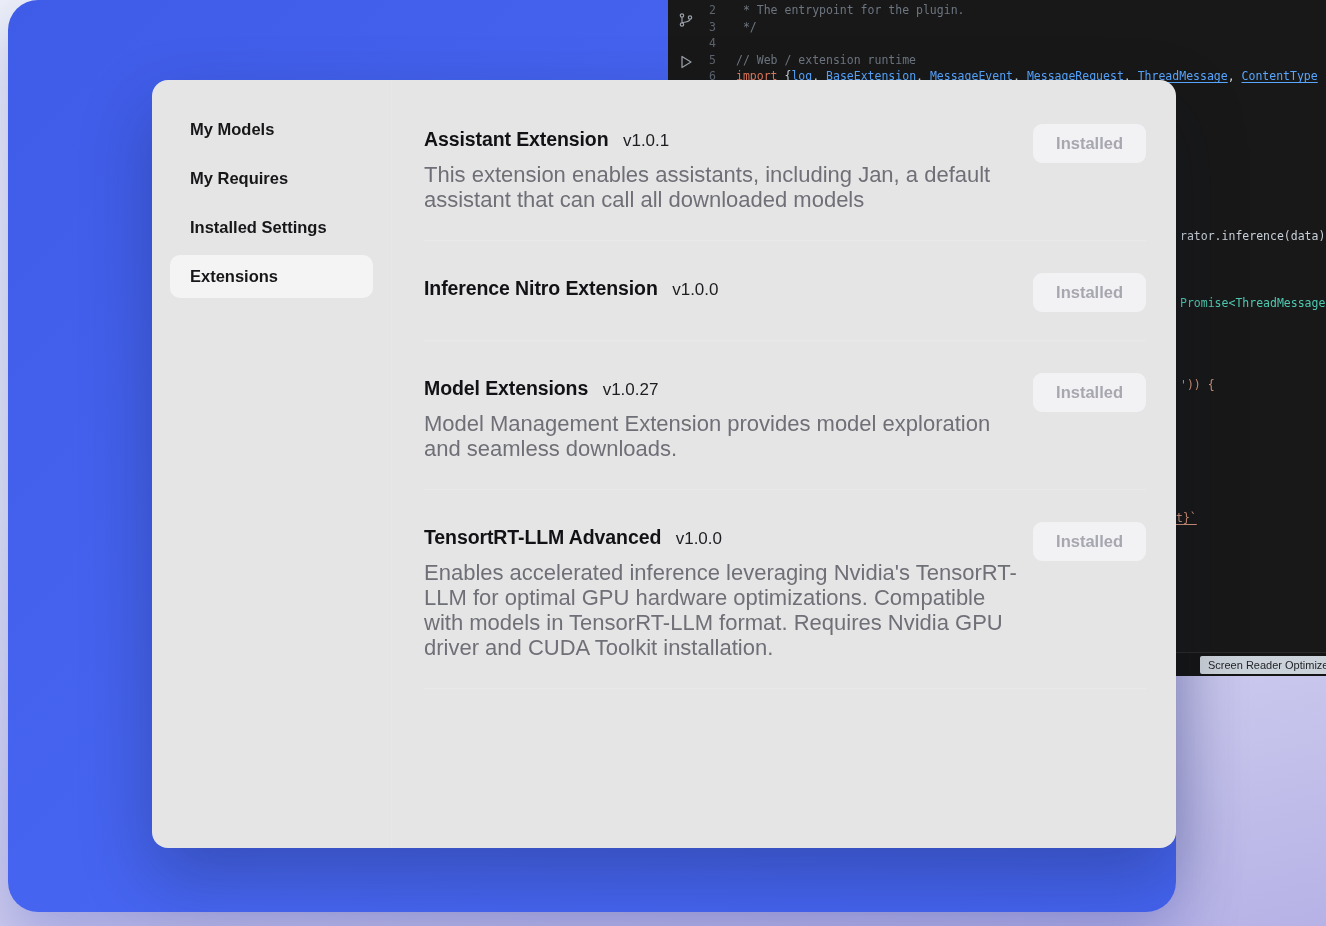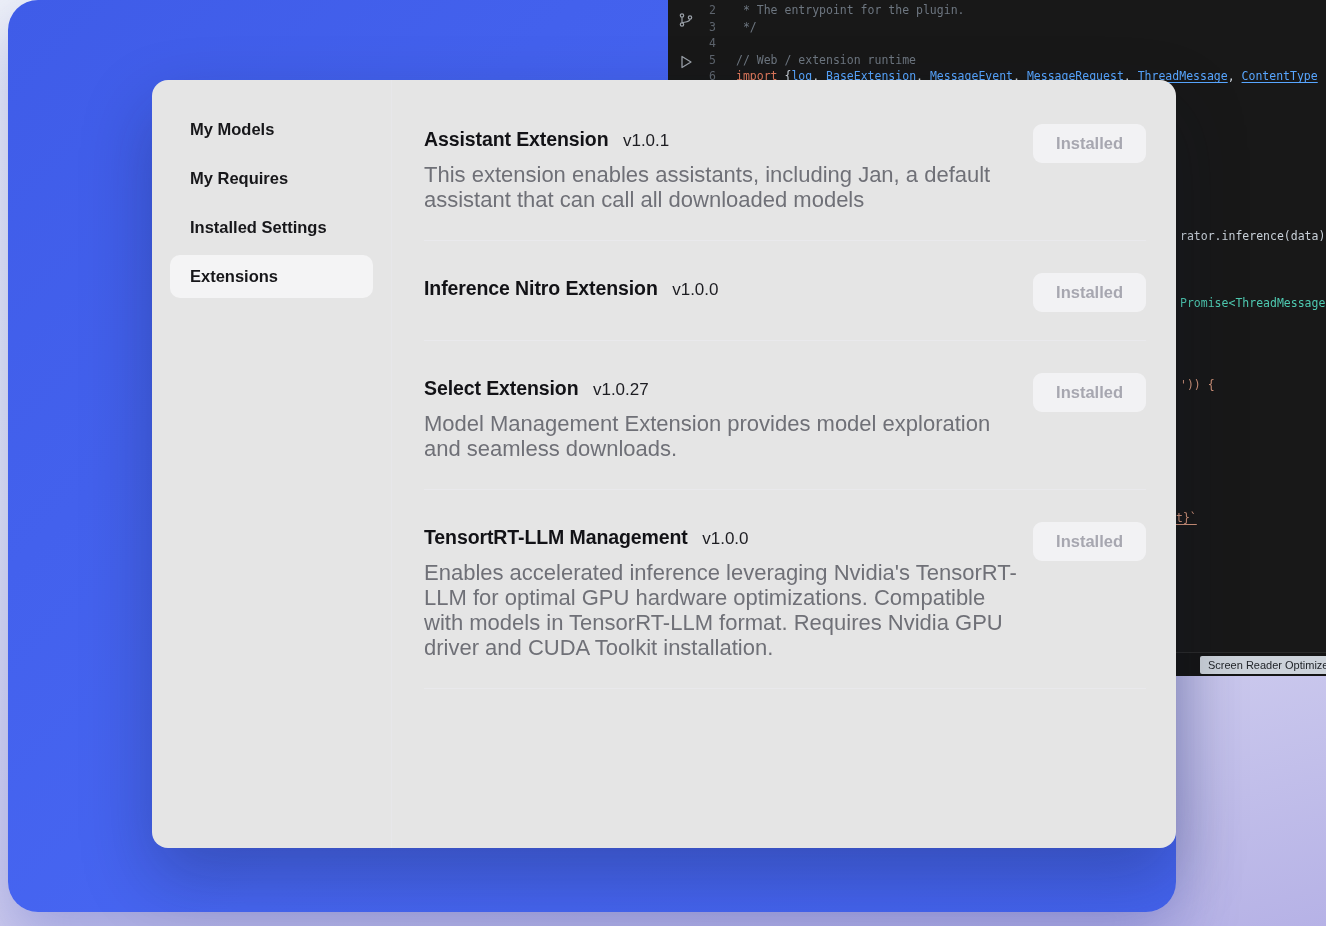--- a/index.html
+++ b/index.html
@@ -163,33 +163,33 @@
           <span class="ver">v1.0.0</span>
         </div>
       </div>
       <button class="btn installed">Installed</button>
     </section>
     <hr class="divider">
 
     <section class="ext">
       <div>
         <div class="head">
-          <h3>Select Extension</h3>
+          <h3>Model Extensions</h3>
           <span class="ver">v1.0.27</span>
         </div>
         <p class="desc">Model Management Extension provides model exploration and seamless downloads.</p>
       </div>
       <button class="btn installed">Installed</button>
     </section>
     <hr class="divider">
 
     <section class="ext">
       <div>
         <div class="head">
-          <h3>TensortRT-LLM Management</h3>
+          <h3>TensortRT-LLM Advanced</h3>
           <span class="ver">v1.0.0</span>
         </div>
         <p class="desc">Enables accelerated inference leveraging Nvidia's TensorRT-LLM for optimal GPU hardware optimizations. Compatible with models in TensorRT-LLM format. Requires Nvidia GPU driver and CUDA Toolkit installation.</p>
       </div>
       <button class="btn installed">Installed</button>
     </section>
     <hr class="divider">
 
 
   </div>

